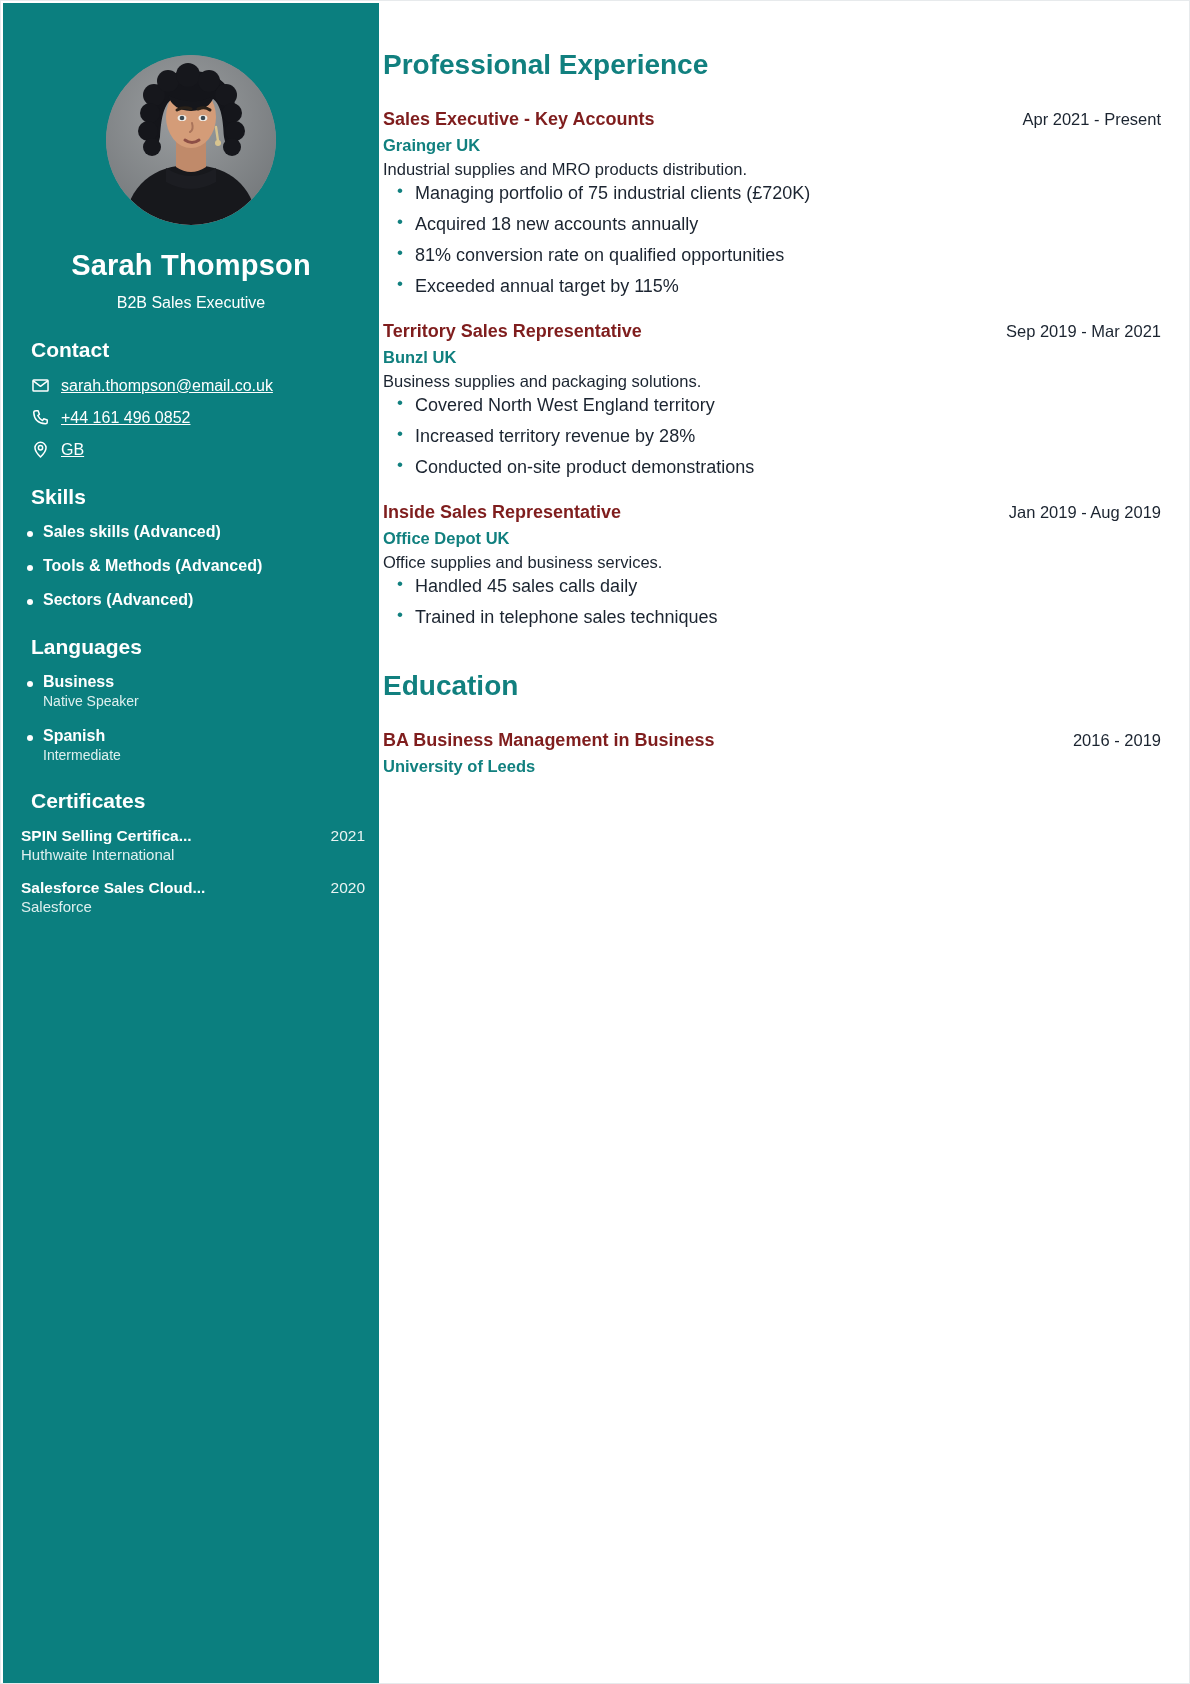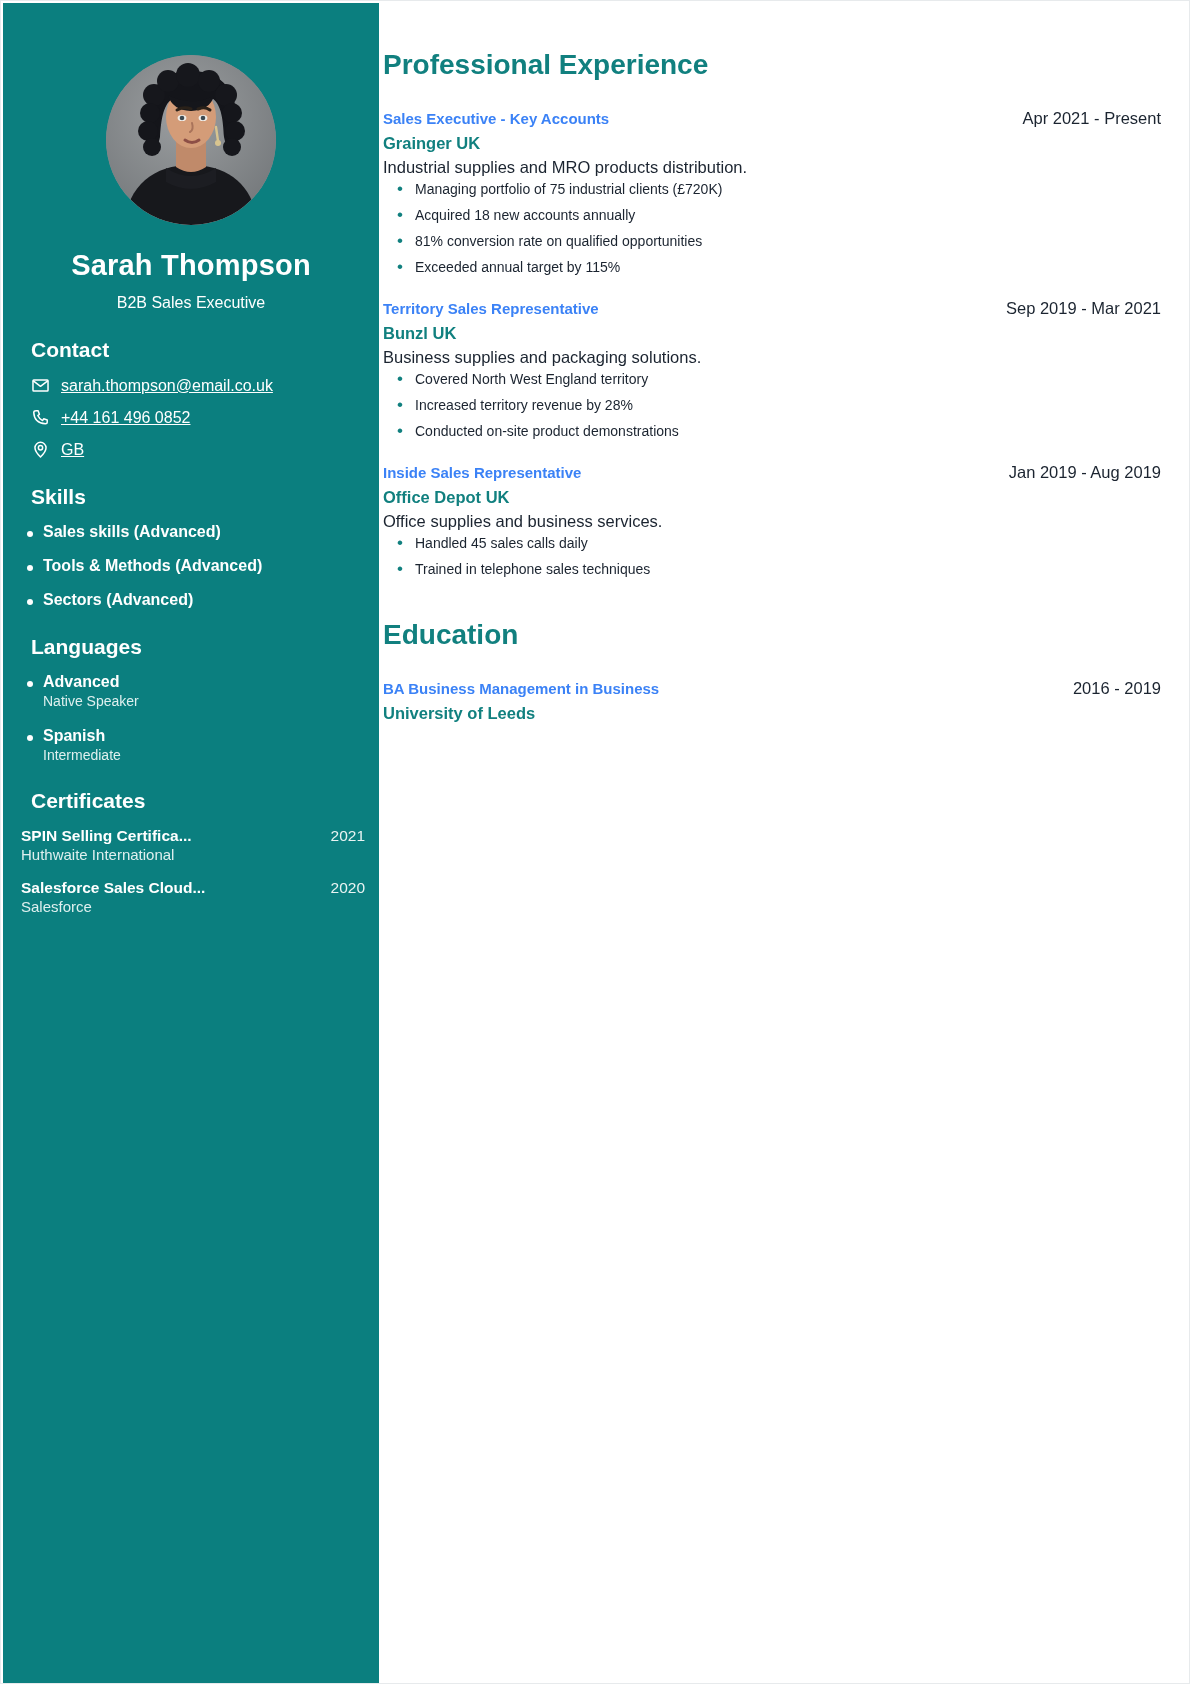--- a/index.html
+++ b/index.html
@@ -153,44 +153,44 @@
   .section-title.edu { margin-top: 42px; }
 
   .entry { margin-bottom: 24px; }
   .entry-head {
     display: flex;
     justify-content: space-between;
     align-items: baseline;
     gap: 16px;
   }
   .entry-title {
-    font-size: 15px;
-    font-weight: bold;
-    color: #3b82f6;
+    font-size: 18px;
+    font-weight: bold;
+    color: #7f1d1d;
   }
   .entry-date {
     font-size: 16.5px;
     color: #1b2430;
     white-space: nowrap;
   }
   .entry-org {
     font-size: 16.5px;
     font-weight: bold;
     color: #11807f;
     margin-top: 6px;
   }
   .entry-desc {
     font-size: 16.5px;
     color: #1b2430;
     margin-top: 5px;
   }
   .bullets { list-style: none; margin-top: 4px; }
   .bullets li {
     position: relative;
-    font-size: 14px;
+    font-size: 18px;
     color: #1b2430;
     padding-left: 32px;
     margin-bottom: 10px;
   }
   .bullets li::before {
     content: "•";
     position: absolute;
     left: 14px;
     top: -2px;
     color: #11807f;
@@ -310,21 +310,21 @@
         <span class="dot"></span>
         <span>Sectors (Advanced)</span>
       </div>
     </section>
 
     <section class="side-section">
       <div class="side-heading">Languages</div>
       <div class="lang-item">
         <div class="lang-top">
           <span class="dot"></span>
-          <span>Advanced</span>
+          <span>Business</span>
         </div>
         <div class="lang-level">Native Speaker</div>
       </div>
       <div class="lang-item">
         <div class="lang-top">
           <span class="dot"></span>
           <span>Spanish</span>
         </div>
         <div class="lang-level">Intermediate</div>
       </div>

